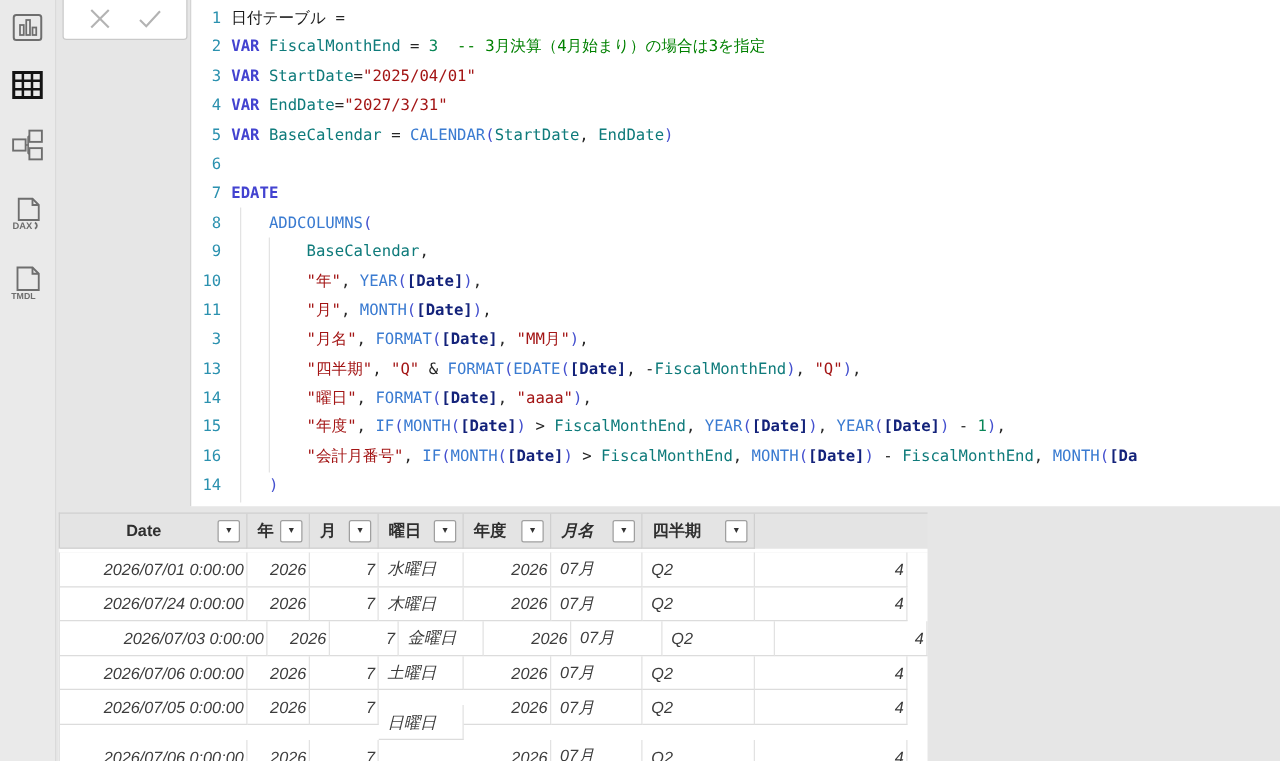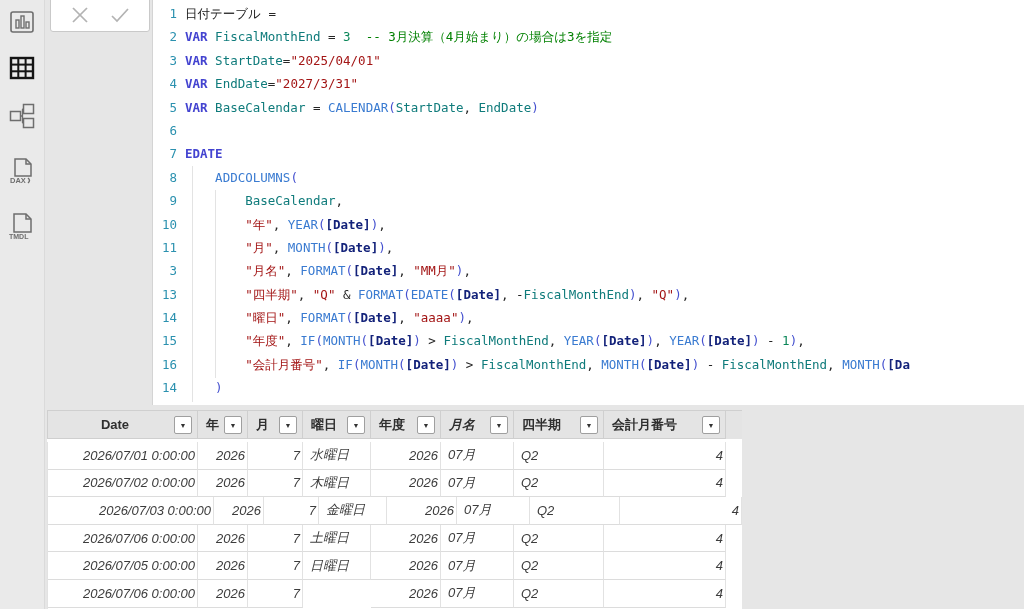--- a/index.html
+++ b/index.html
@@ -187,41 +187,35 @@
         <span class="filter">
           <span>▼</span>
         </span>
       </div>
       <div class="hcell" style="width: 90px;">
         <span class="hlabel" style="text-align: left;">四半期</span>
         <span class="filter">
           <span>▼</span>
         </span>
       </div>
-      <div class="hcell" style="width: 122px;">
-        <span class="hlabel" style="text-align: left;">会計月番号</span>
-        <span class="filter">
-          <span>▼</span>
-        </span>
-      </div>
     </div>
   <div class="t-gap"></div>
   <div class="t-body" id="t-body">
       <div class="t-row">
         <div class="tcell al-r" style="width: 150px;">2026/07/01 0:00:00</div>
         <div class="tcell al-r" style="width: 50px;">2026</div>
         <div class="tcell al-r" style="width: 55px;">7</div>
         <div class="tcell al-l" style="width: 68px;">水曜日</div>
         <div class="tcell al-r" style="width: 70px;">2026</div>
         <div class="tcell al-l" style="width: 73px;">07月</div>
         <div class="tcell al-l" style="width: 90px;">Q2</div>
         <div class="tcell al-r" style="width: 122px;">4</div>
       </div>
       <div class="t-row">
-        <div class="tcell al-r" style="width: 150px;">2026/07/02 0:00:00</div>
+        <div class="tcell al-r" style="width: 150px;">2026/07/24 0:00:00</div>
         <div class="tcell al-r" style="width: 50px;">2026</div>
         <div class="tcell al-r" style="width: 55px;">7</div>
         <div class="tcell al-l" style="width: 68px;">木曜日</div>
         <div class="tcell al-r" style="width: 70px;">2026</div>
         <div class="tcell al-l" style="width: 73px;">07月</div>
         <div class="tcell al-l" style="width: 90px;">Q2</div>
         <div class="tcell al-r" style="width: 122px;">4</div>
       </div>
       <div class="t-row">
         <div class="tcell al-r" style="width: 166px;">2026/07/03 0:00:00</div>
@@ -240,21 +234,21 @@
         <div class="tcell al-l" style="width: 68px;">土曜日</div>
         <div class="tcell al-r" style="width: 70px;">2026</div>
         <div class="tcell al-l" style="width: 73px;">07月</div>
         <div class="tcell al-l" style="width: 90px;">Q2</div>
         <div class="tcell al-r" style="width: 122px;">4</div>
       </div>
       <div class="t-row">
         <div class="tcell al-r" style="width: 150px;">2026/07/05 0:00:00</div>
         <div class="tcell al-r" style="width: 50px;">2026</div>
         <div class="tcell al-r" style="width: 55px;">7</div>
-        <div class="tcell al-l" style="width: 68px;">日曜日</div>
+        <div class="tcell al-l" style="width: 68px; margin-top: 12px;">日曜日</div>
         <div class="tcell al-r" style="width: 70px;">2026</div>
         <div class="tcell al-l" style="width: 73px;">07月</div>
         <div class="tcell al-l" style="width: 90px;">Q2</div>
         <div class="tcell al-r" style="width: 122px;">4</div>
       </div>
       <div class="t-row">
         <div class="tcell al-r" style="width: 150px;">2026/07/06 0:00:00</div>
         <div class="tcell al-r" style="width: 50px;">2026</div>
         <div class="tcell al-r" style="width: 55px;">7</div>
         <div class="tcell al-l" style="width: 68px; margin-top: 32px;">月曜日</div>

